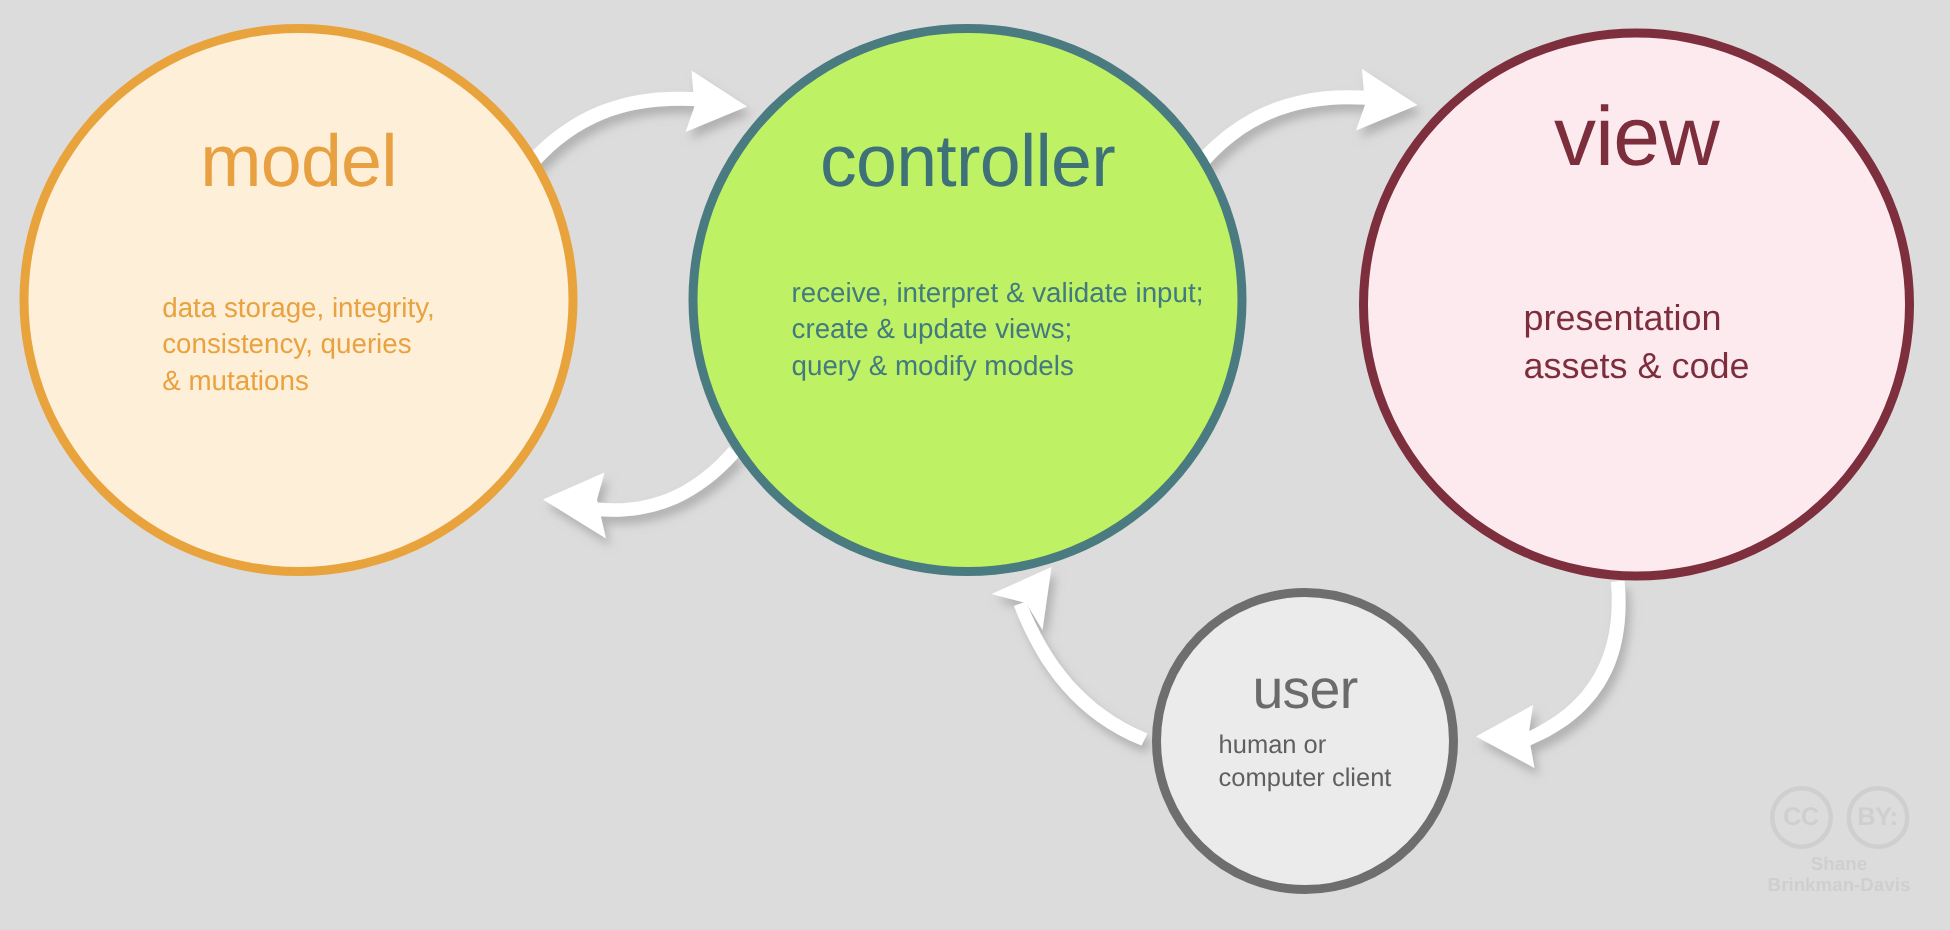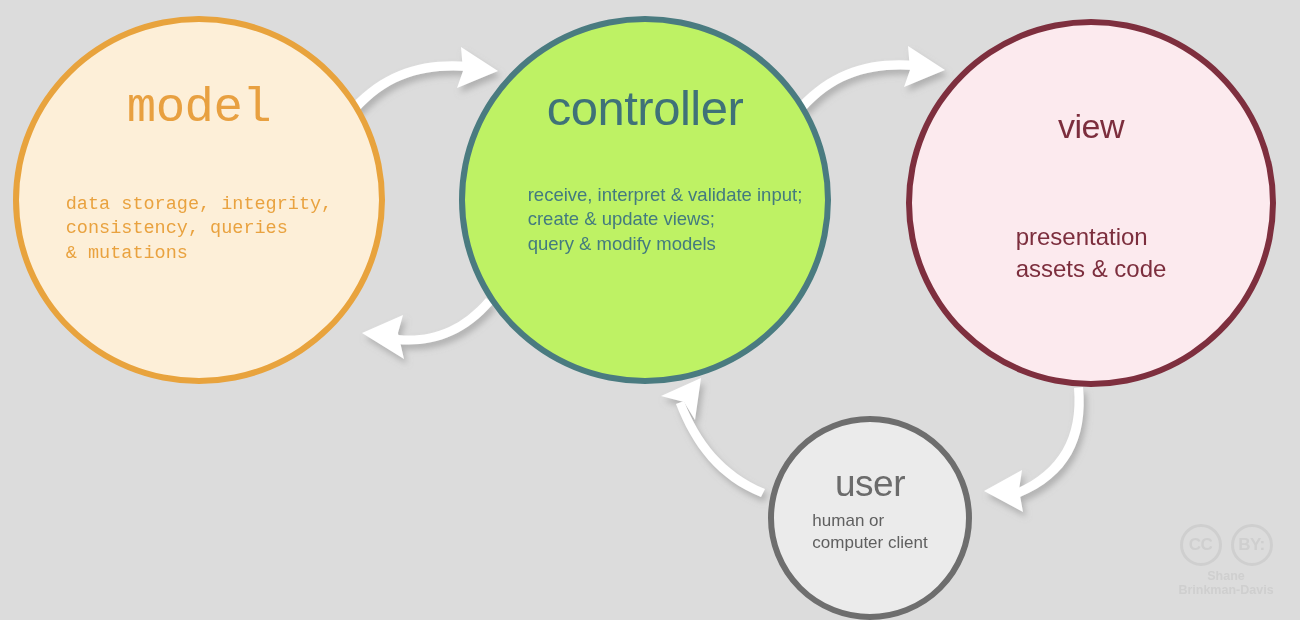--- a/index.html
+++ b/index.html
@@ -40,21 +40,20 @@
     line-height: 1.32;
     white-space: pre-line;
   }
 
   
   #node-model {
     left: 13px;  top: 16px;
     width: 372px; height: 368px;
     border: 6px solid #e8a33d;
     background: #fdefd8;
-    font-family: Liberation Mono, monospace;
   }
   #node-model .node-title {
     margin-top: 62px;
     font-size: 49px;
     color: #e8a040;
   }
   #node-model .node-desc {
     margin-top: 60px;
     font-size: 18.5px;
     color: #e9a23f;
@@ -80,33 +79,33 @@
   }
 
   
   #node-view {
     left: 906px; top: 19px;
     width: 370px; height: 368px;
     border: 6px solid #7e2f3e;
     background: #fceaee;
   }
   #node-view .node-title {
-    margin-top: 84px;
-    font-size: 34px;
+    margin-top: 38px;
+    font-size: 56px;
     color: #7c2e3d;
   }
   #node-view .node-desc {
     margin-top: 78px;
     font-size: 24px;
     color: #7c2e3d;
   }
 
   
   #node-user {
-    left: 768px; top: 416px;
+    left: 768px; top: 392px;
     width: 204px; height: 204px;
     border: 6px solid #6e6e6e;
     background: #ebebeb;
     z-index: 4;
   }
   #node-user .node-title {
     margin-top: 43px;
     font-size: 37px;
     color: #6b6b6b;
   }

